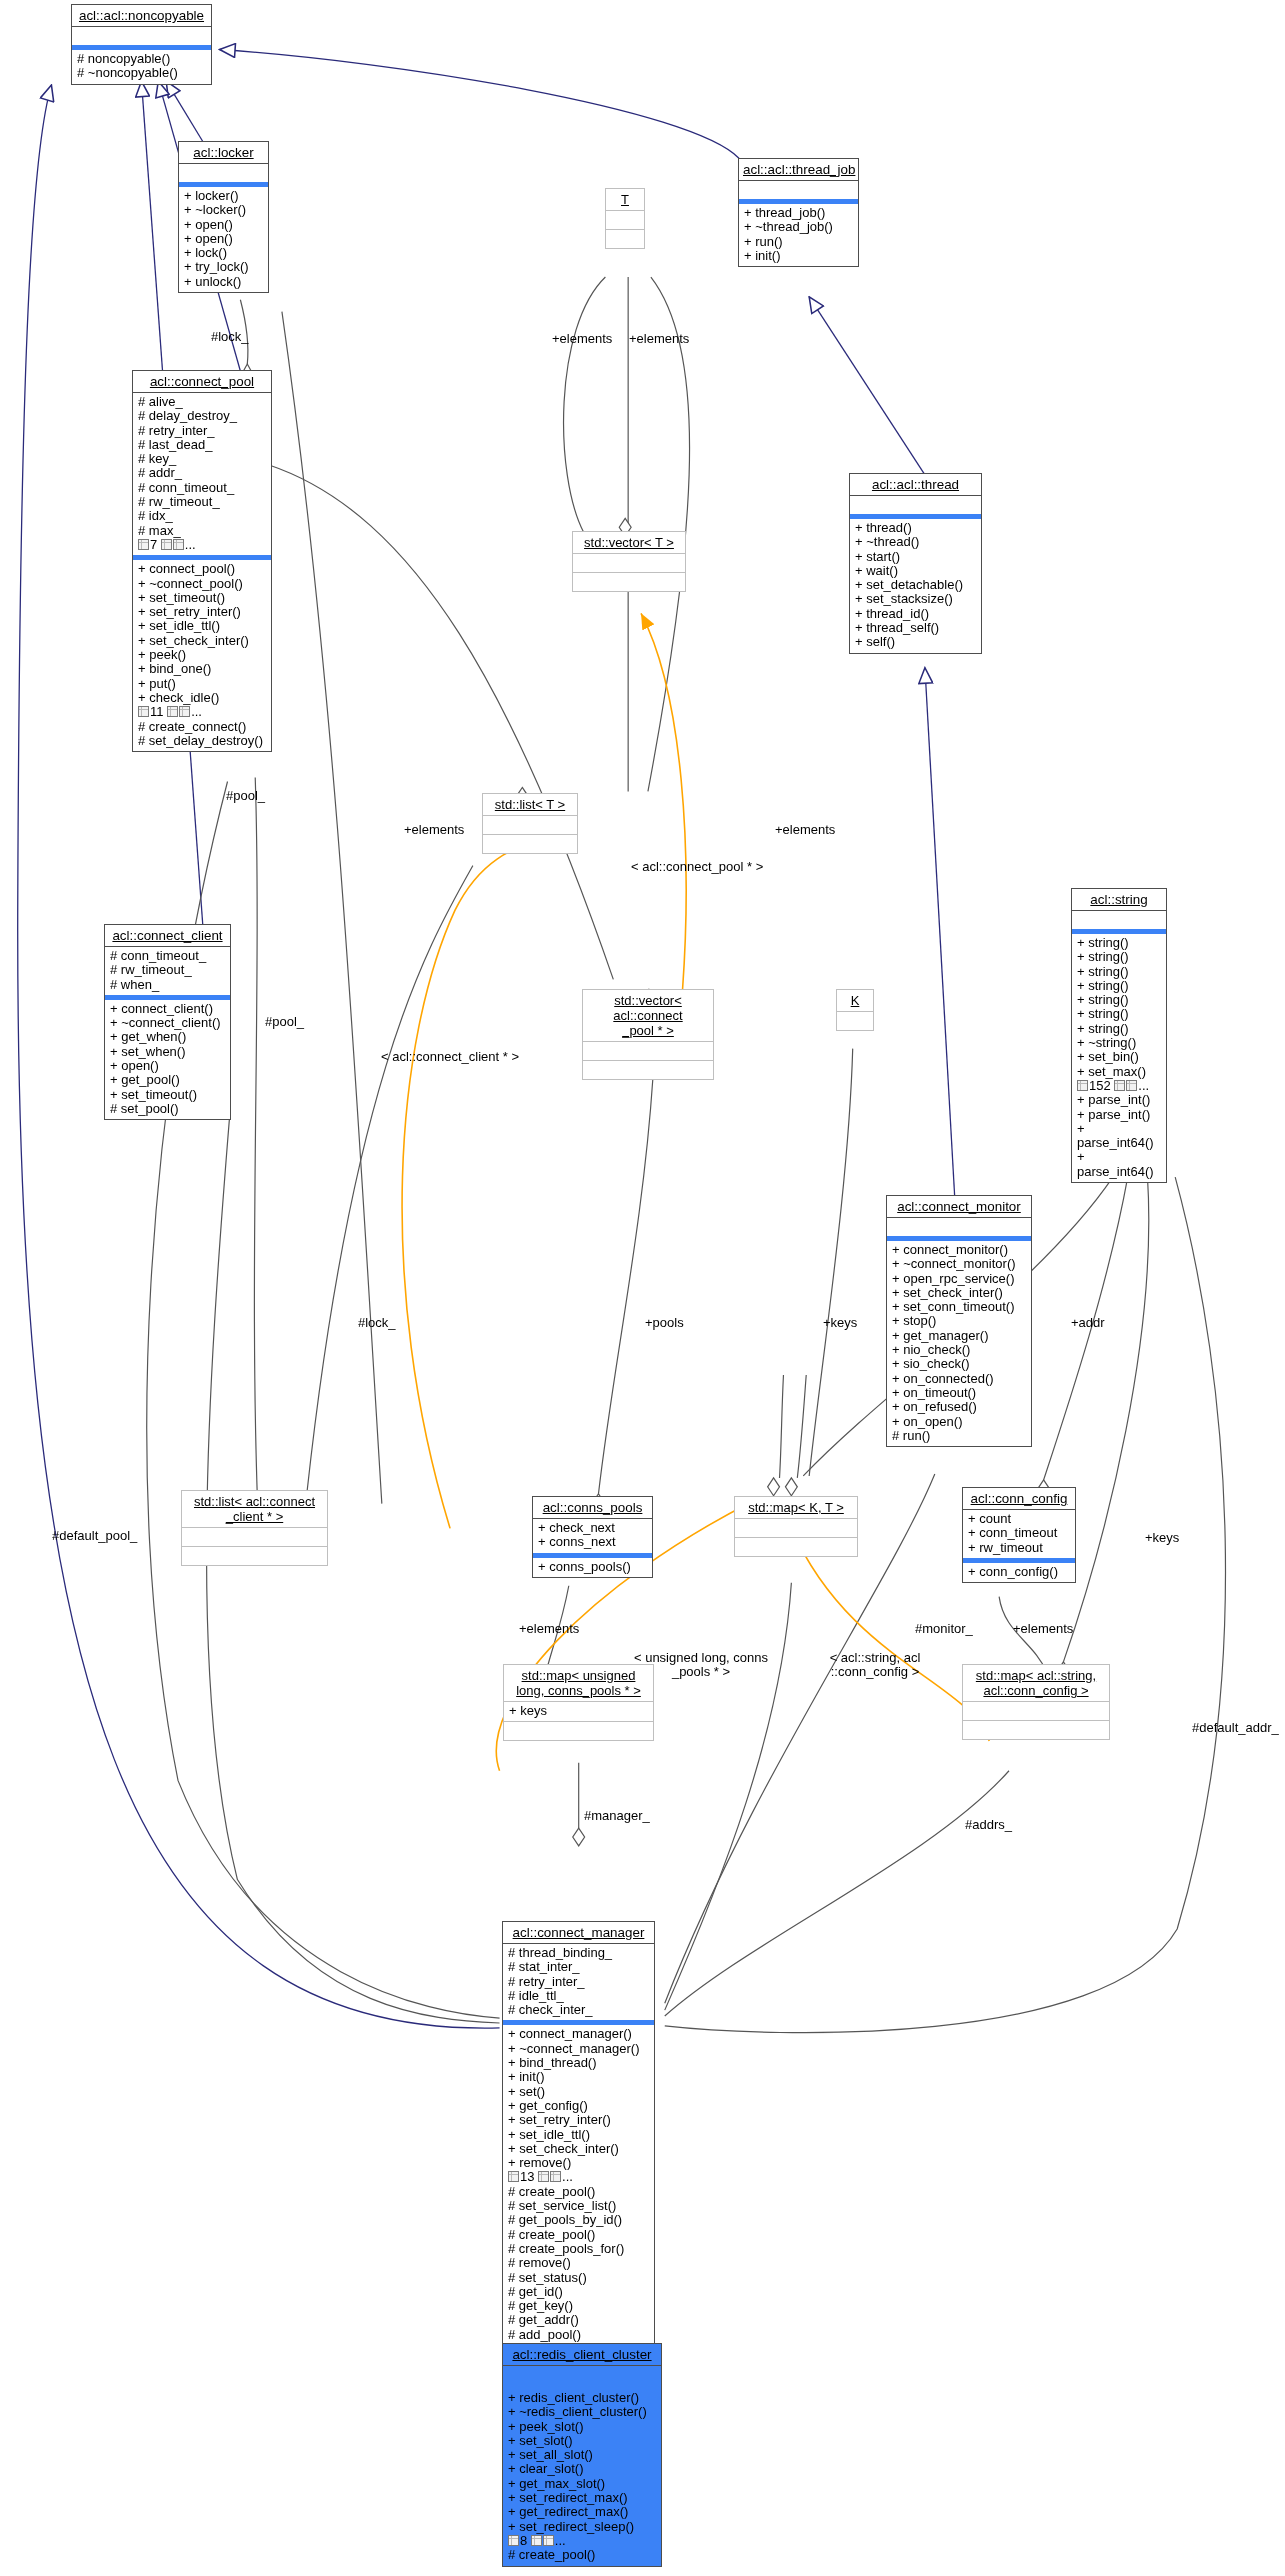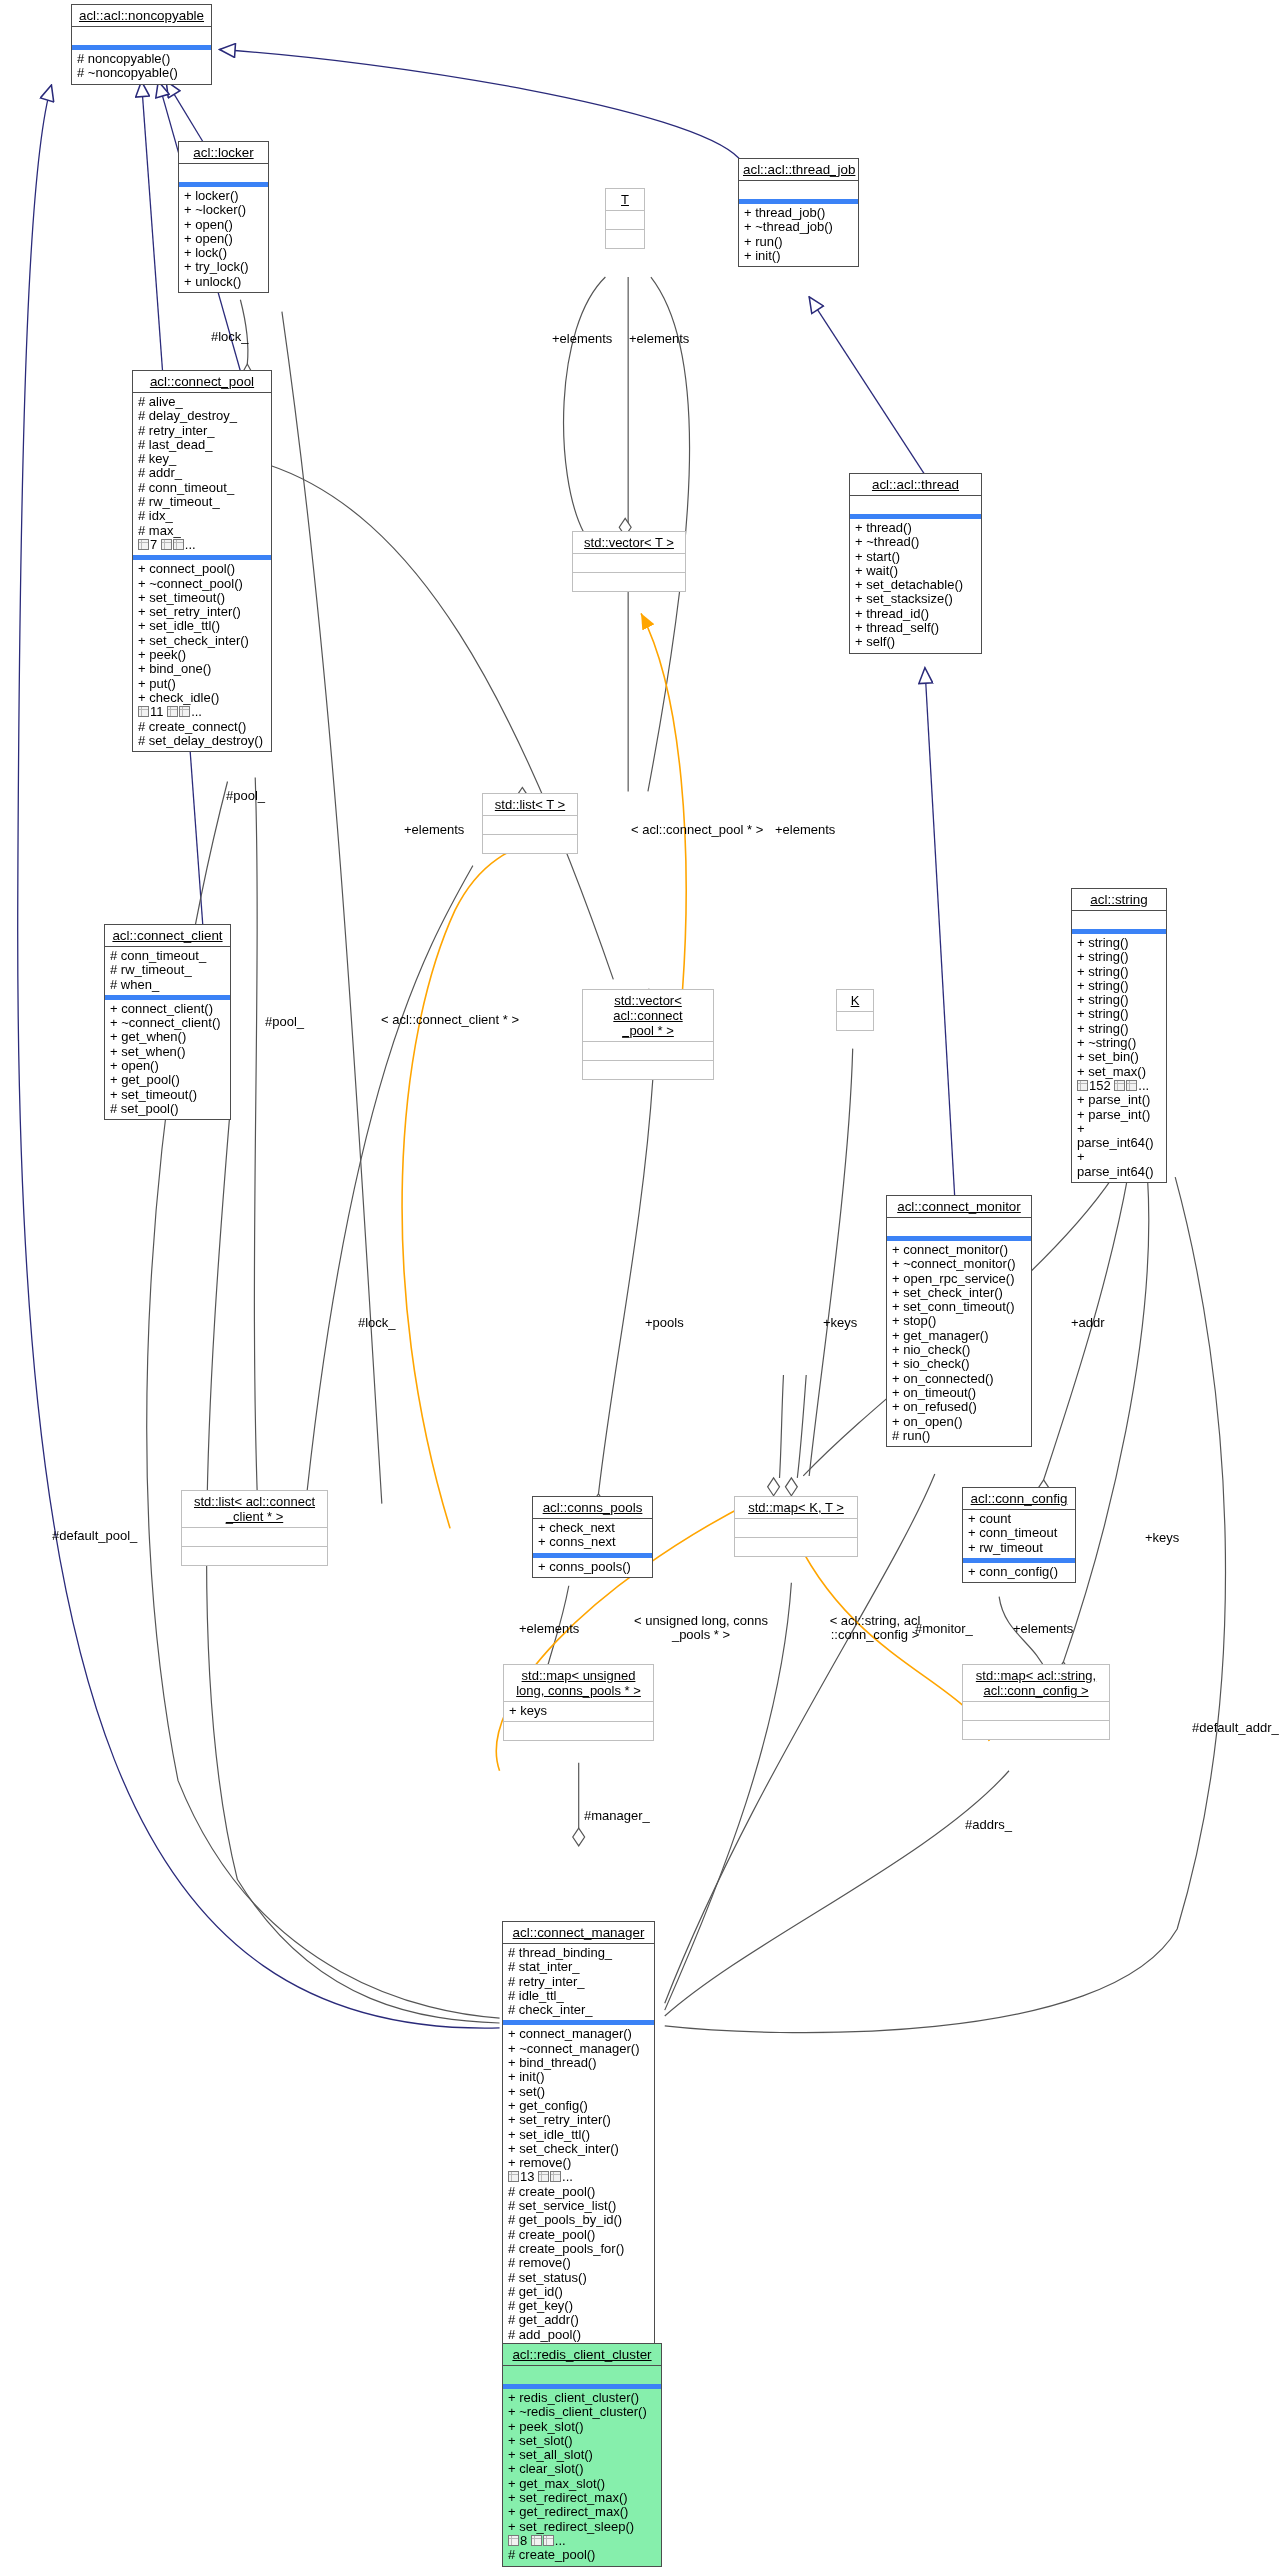--- a/index.html
+++ b/index.html
@@ -19,24 +19,24 @@
   .b-solid > .sec{border-bottom:5px solid #3b82f6;}
   .b-solid > .sec:last-child{border-bottom:none;}
 
   
   .b-light{border:1px solid #bfbfbf;}
   .b-light > .title{border-bottom:1px solid #bfbfbf;}
   .b-light > .sec{border-bottom:1px solid #bfbfbf;}
   .b-light > .sec:last-child{border-bottom:none;}
 
   .b-grey{background:#b0b0b0;}
-  .b-grey > .title,.b-grey > .sec{background:#86efac;}
+  .b-grey > .title,.b-grey > .sec{background:#3b82f6;}
 
   .lbl{position:absolute;font-size:13px;line-height:14px;color:#000;white-space:pre;}
-  .lbl.ctr{text-align:center;}
+  .lbl.ctr{text-align:center;margin-top:37px;}
   .more{display:inline-block;}
   .sq{display:inline-block;width:9px;height:9px;border:1px solid #7a7a7a;background:#f2f2f2;vertical-align:-1px;margin-right:1px;}
   .sq i{display:block;width:100%;height:100%;
         background:
           linear-gradient(to right, transparent 2px,#b9b9b9 2px,#b9b9b9 3px,transparent 3px),
           linear-gradient(to bottom, transparent 2px,#b9b9b9 2px,#b9b9b9 3px,transparent 3px);}
 </style>
 </head>
 <body>
 

